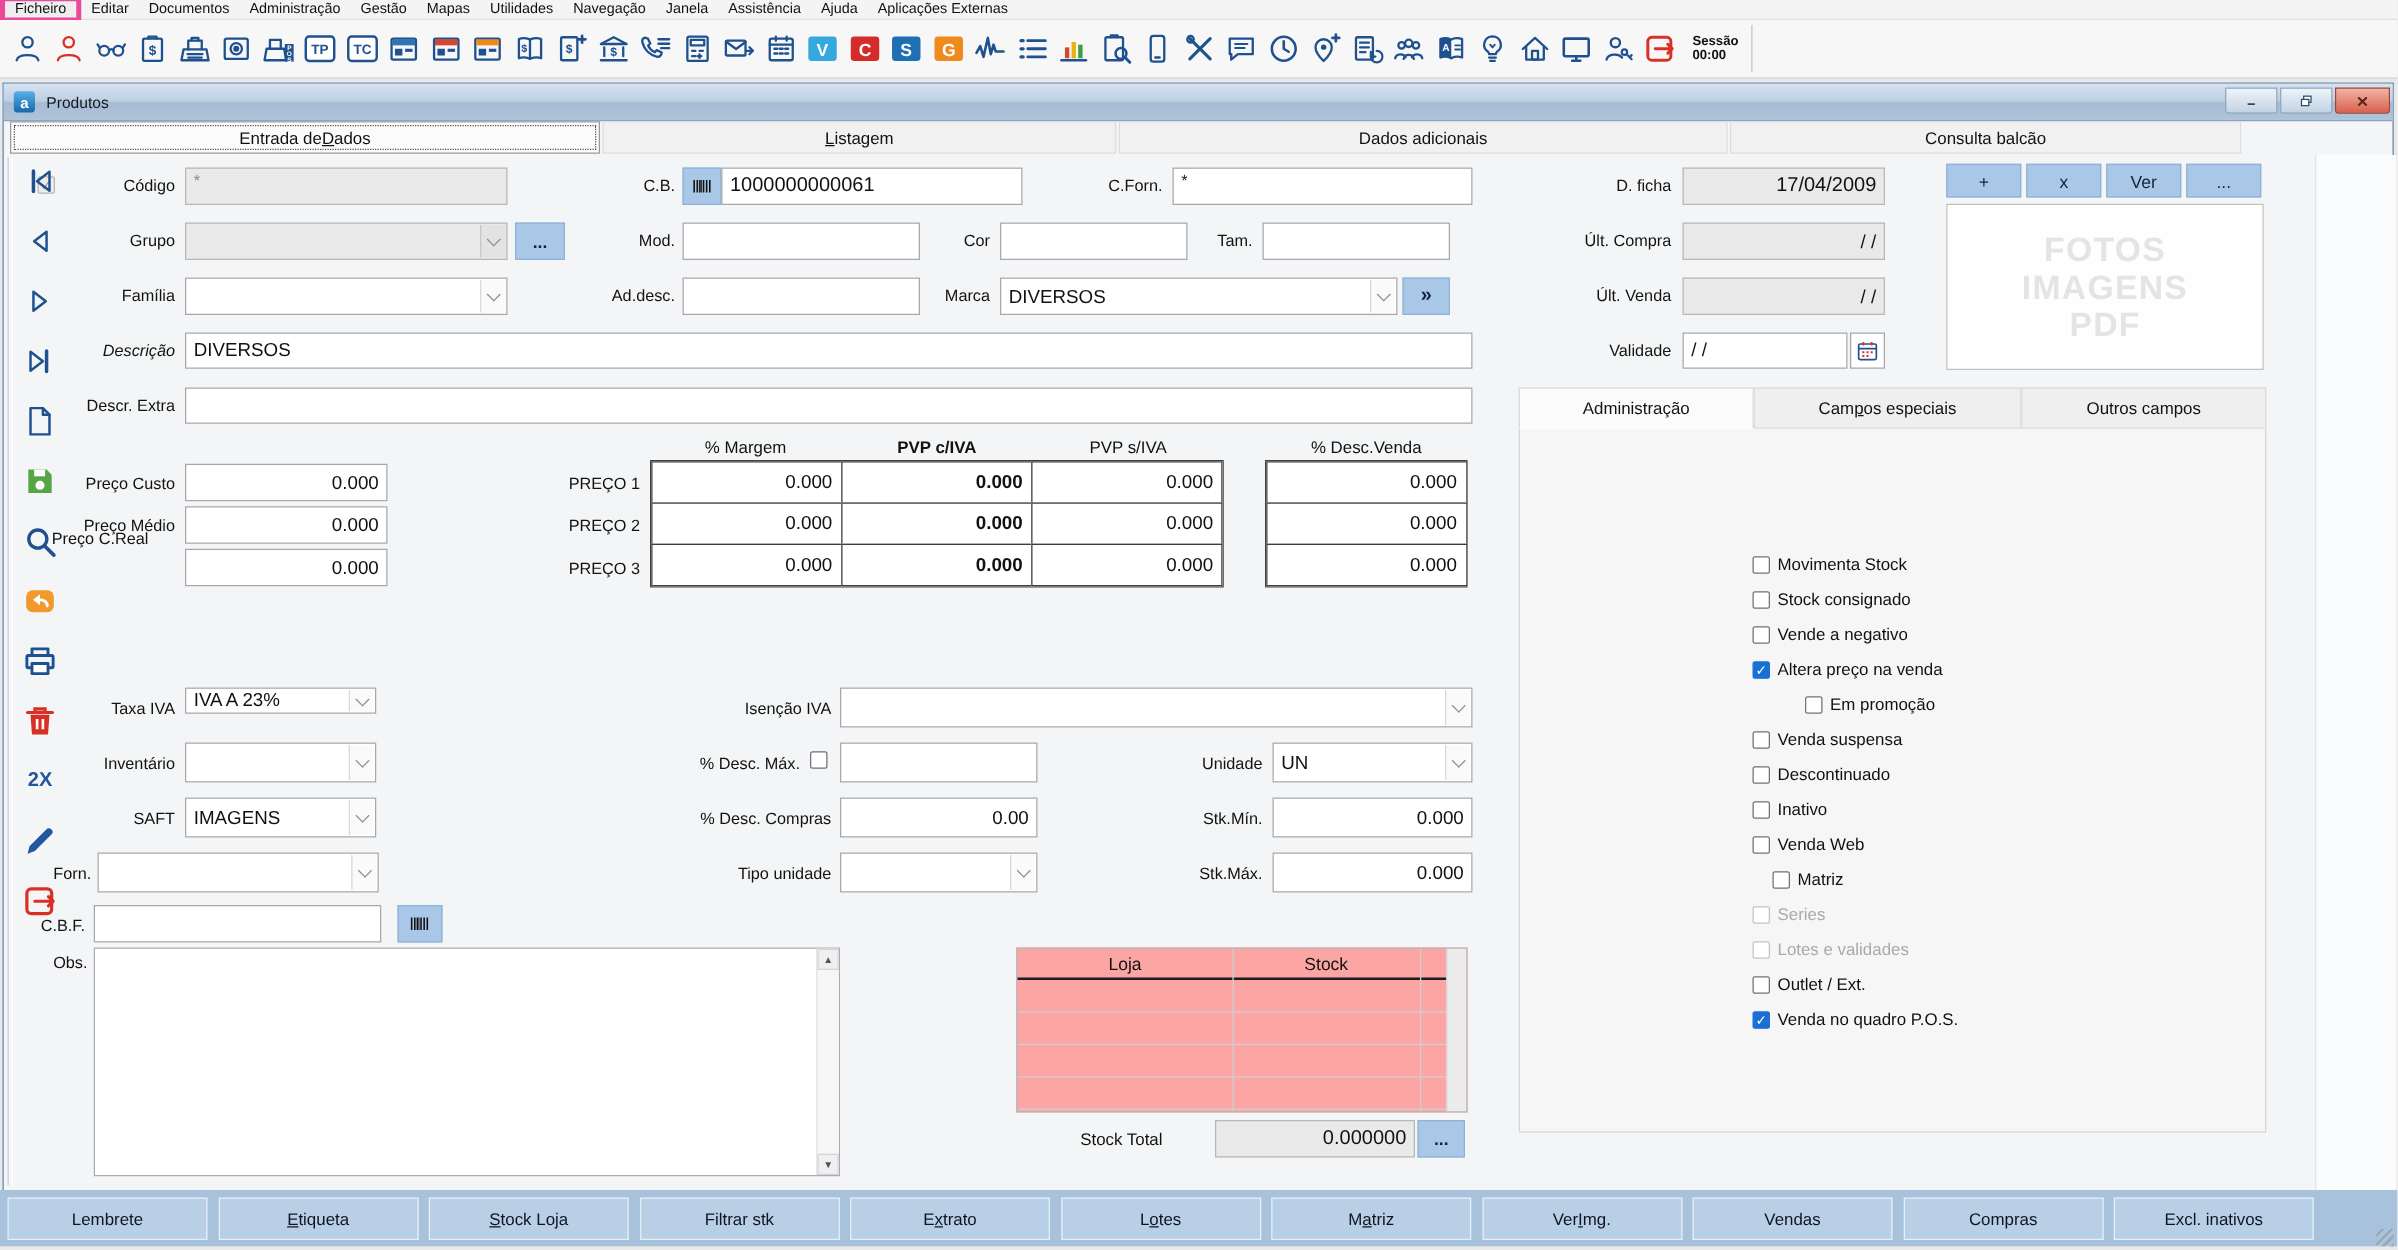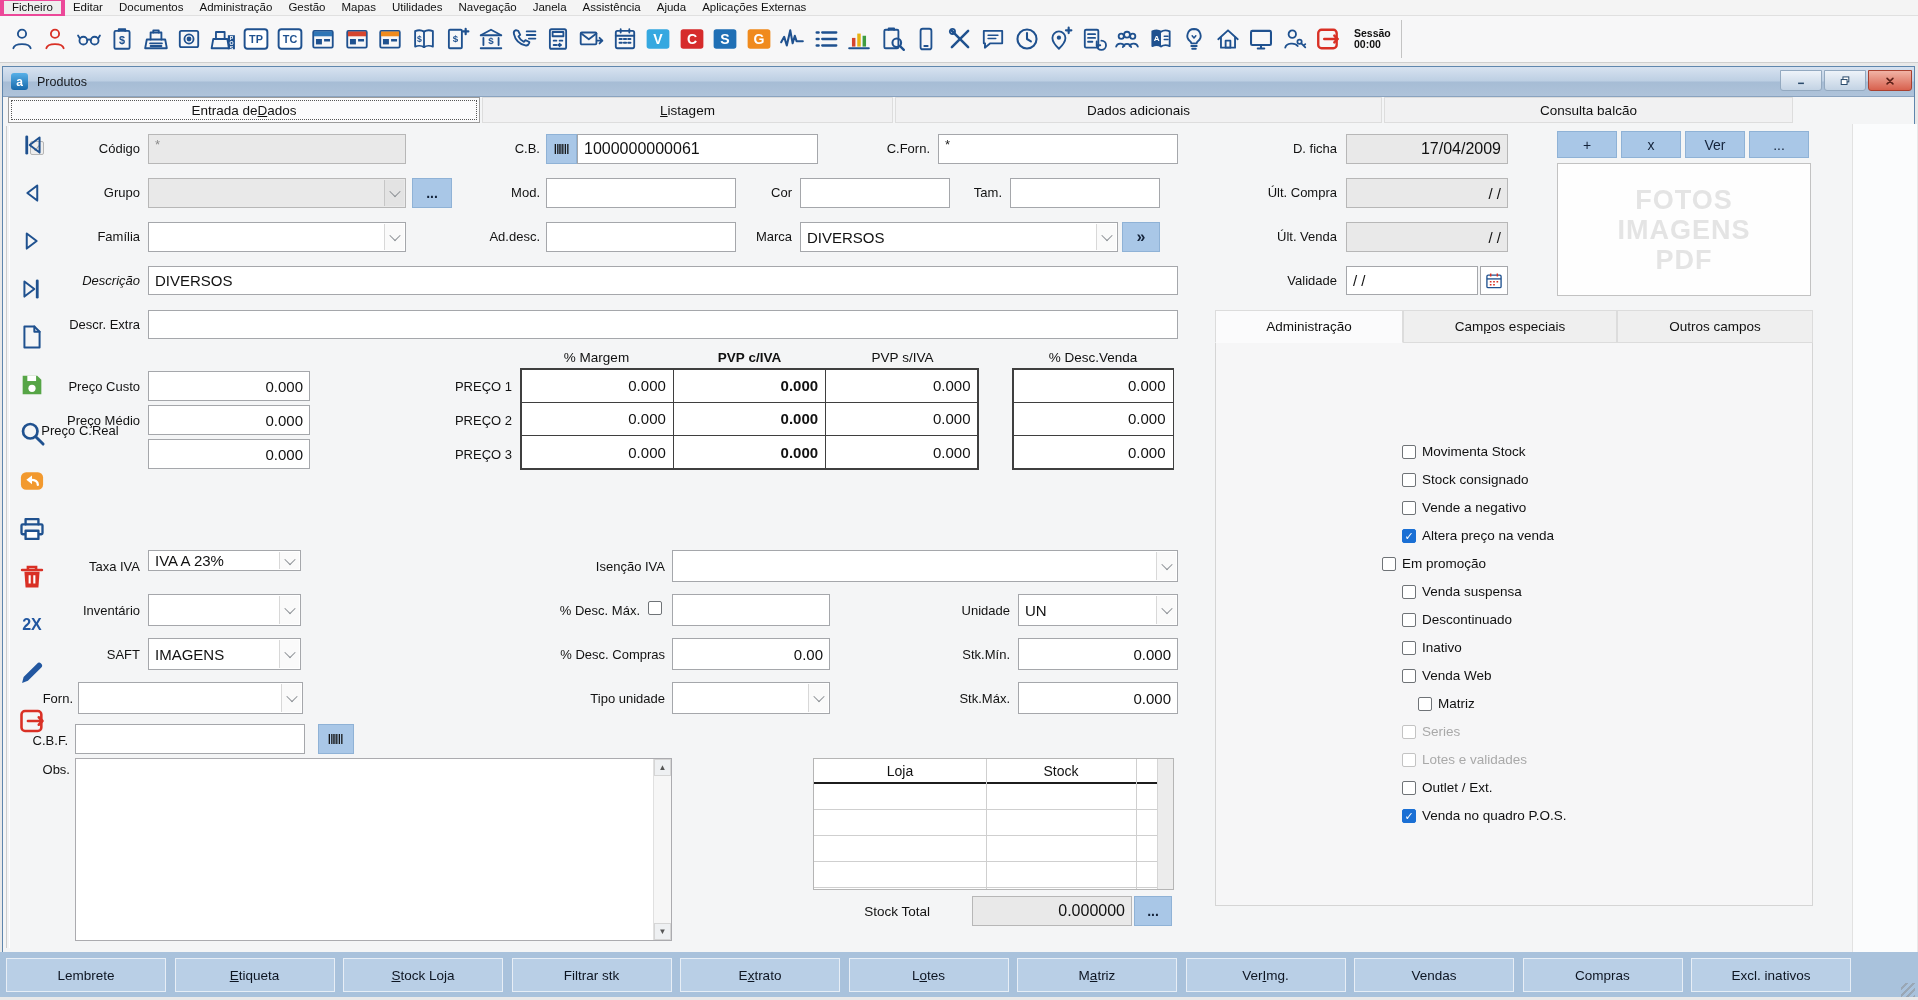--- a/index.html
+++ b/index.html
@@ -74,21 +74,21 @@
   
   .cfgpanel{position:absolute;left:1215px;top:310px;width:598px;height:596px;background:#f6f6f7;
     border:1px solid #d5d5d5;box-sizing:border-box;}
   .cfgtab{position:absolute;top:310px;height:33px;box-sizing:border-box;display:flex;align-items:center;justify-content:center;
     font-size:13.5px;background:#efefef;border:1px solid #dcdcdc;cursor:pointer;}
   .cfgtab.active{background:#fbfbfc;border-bottom:1px solid #fbfbfc;}
   .cfgopt{position:absolute;font-size:13.5px;white-space:nowrap;}
   .cfgopt .txt{position:absolute;left:20px;top:-1px;}
   .cfgopt.dis .txt{color:#a9a9a9;}
   
-  .stocktable{position:absolute;left:813px;top:758px;width:361px;height:132px;background:#ffffff;
+  .stocktable{position:absolute;left:813px;top:758px;width:361px;height:132px;background:#fca5a5;
     border:1px solid #b5b5b5;box-sizing:border-box;}
   .sthead{position:absolute;top:0;height:25px;border-bottom:2px solid #1c1c1c;box-sizing:border-box;
     display:flex;align-items:center;justify-content:center;font-size:14px;}
   .strow{position:absolute;height:26px;border-bottom:1px solid #cfcfcf;box-sizing:border-box;}
   .stvline{position:absolute;top:0;bottom:0;width:1px;background:#cfcfcf;}
   .stscroll{position:absolute;right:0;top:0;bottom:0;width:15px;background:#ececec;border-left:1px solid #d5d5d5;}
   
   .obsbox{position:absolute;left:75px;top:758px;width:597px;height:183px;background:#fff;
     border:1px solid #ababaf;box-sizing:border-box;}
   .obsbox textarea{position:absolute;left:0;top:0;width:578px;height:181px;border:none;resize:none;outline:none;
@@ -703,21 +703,21 @@
       <span class="txt">Stock consignado</span>
     </div>
     <div class="cfgopt" style="left: 1402px; top: 501px; width: 280px; height: 16px;">
       <span class="chk" style="position: absolute; left: 0px; top: 0px;"></span>
       <span class="txt">Vende a negativo</span>
     </div>
     <div class="cfgopt" style="left: 1402px; top: 529px; width: 280px; height: 16px;">
       <span class="chk on" style="position: absolute; left: 0px; top: 0px;">✓</span>
       <span class="txt">Altera preço na venda</span>
     </div>
-    <div class="cfgopt" style="left: 1382px; top: 557px; width: 280px; height: 16px;">
+    <div class="cfgopt" style="left: 1444px; top: 557px; width: 280px; height: 16px;">
       <span class="chk" style="position: absolute; left: 0px; top: 0px;"></span>
       <span class="txt">Em promoção</span>
     </div>
     <div class="cfgopt" style="left: 1402px; top: 585px; width: 280px; height: 16px;">
       <span class="chk" style="position: absolute; left: 0px; top: 0px;"></span>
       <span class="txt">Venda suspensa</span>
     </div>
     <div class="cfgopt" style="left: 1402px; top: 613px; width: 280px; height: 16px;">
       <span class="chk" style="position: absolute; left: 0px; top: 0px;"></span>
       <span class="txt">Descontinuado</span>

